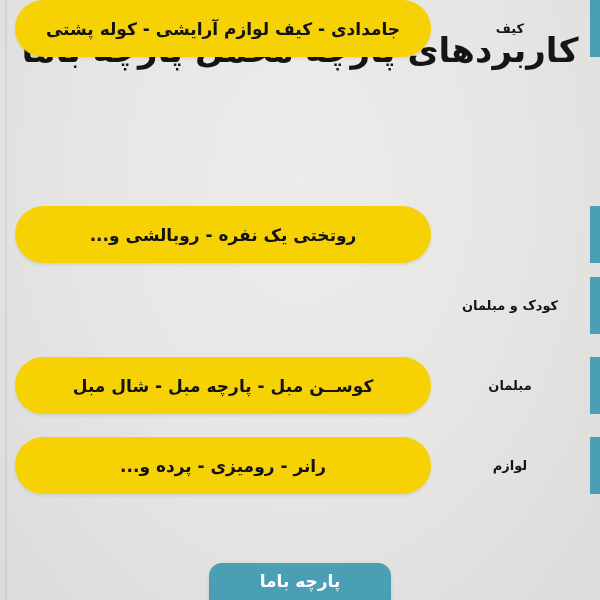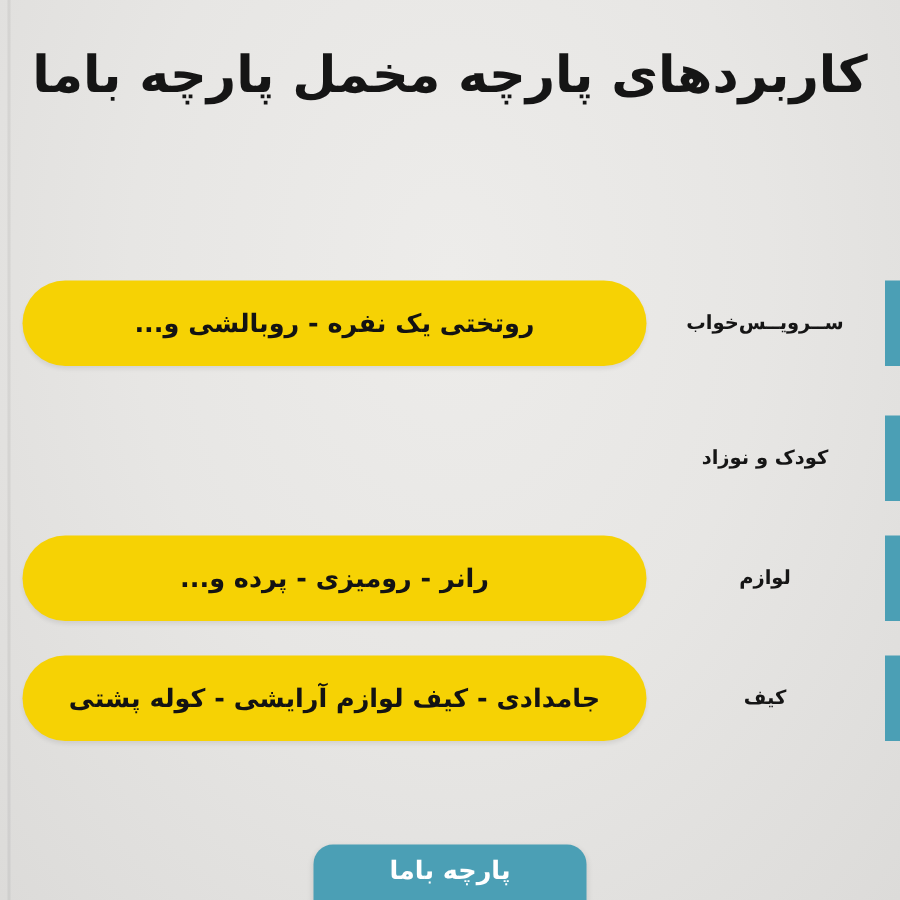--- a/index.html
+++ b/index.html
@@ -30,21 +30,21 @@
     letter-spacing: -1px;
     white-space: nowrap;
   }
   .row {
     position: absolute;
     left: 0;
     width: 100%;
     height: 57px;
   }
   .row:nth-of-type(1) { top: 118px; }
-  .row:nth-of-type(2) { top: 187px; text-align: right; }
+  .row:nth-of-type(2) { top: 206px; text-align: right; }
   .row:nth-of-type(3) { top: 277px; }
   .row:nth-of-type(4) { top: 357px; }
   .row:nth-of-type(5) { top: 437px; padding-left: 48px; }
   .pill {
     position: absolute;
     left: 15px; top: 0;
     width: 416px; height: 57px;
     background: #f6d204;
     border-radius: 29px;
     display: flex;
@@ -96,29 +96,33 @@
 </head>
 <body>
 
 <div class="canvas">
   <div class="seam"></div>
 
   <h1 class="title">کاربردهای پارچه مخمل پارچه باما</h1>
 
   <div class="row">
     <div class="pill">روتختی یک نفره - روبالشی و...</div>
-    <div class="cat-label">ســرویــس‌خواب</div>
     <div class="accent-bar"></div>
   </div>
 
   <div class="row">
-    <div class="cat-label">کودک و نوزاد</div>
+    <div class="cat-label">کودک و مبلمان</div>
     <div class="accent-bar"></div>
   </div>
 
+  <div class="row">
+    <div class="pill">کوســن مبل - پارچه مبل - شال مبل</div>
+    <div class="cat-label">مبلمان</div>
+    <div class="accent-bar"></div>
+  </div>
 
   <div class="row">
     <div class="pill">رانر - رومیزی - پرده و...</div>
     <div class="cat-label">لوازم</div>
     <div class="accent-bar"></div>
   </div>
 
   <div class="row">
     <div class="pill">جامدادی - کیف لوازم آرایشی - کوله پشتی</div>
     <div class="cat-label">کیف</div>

